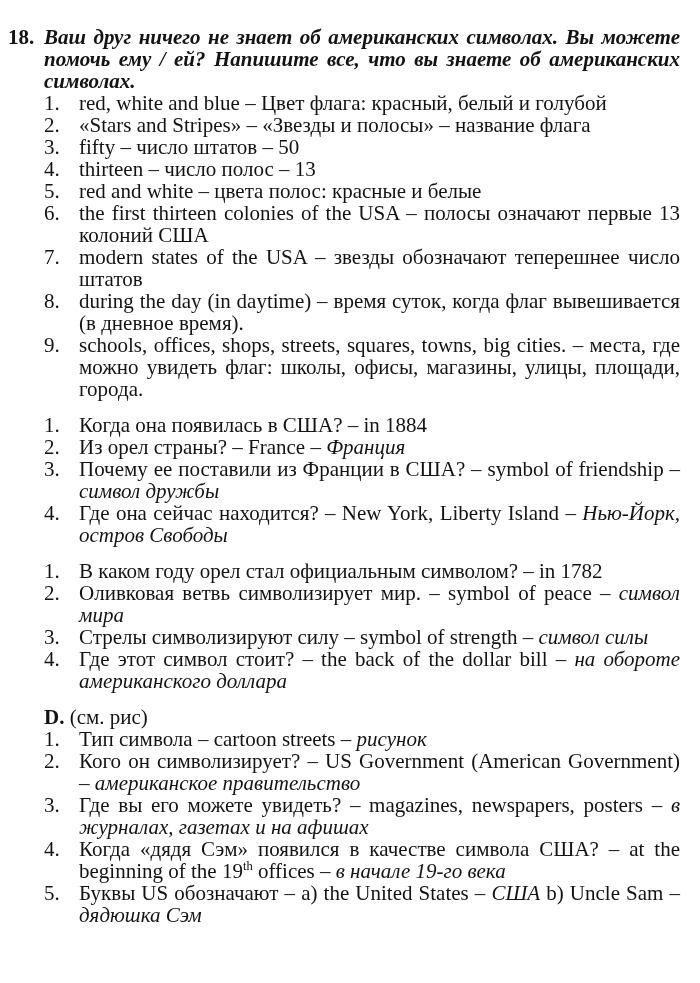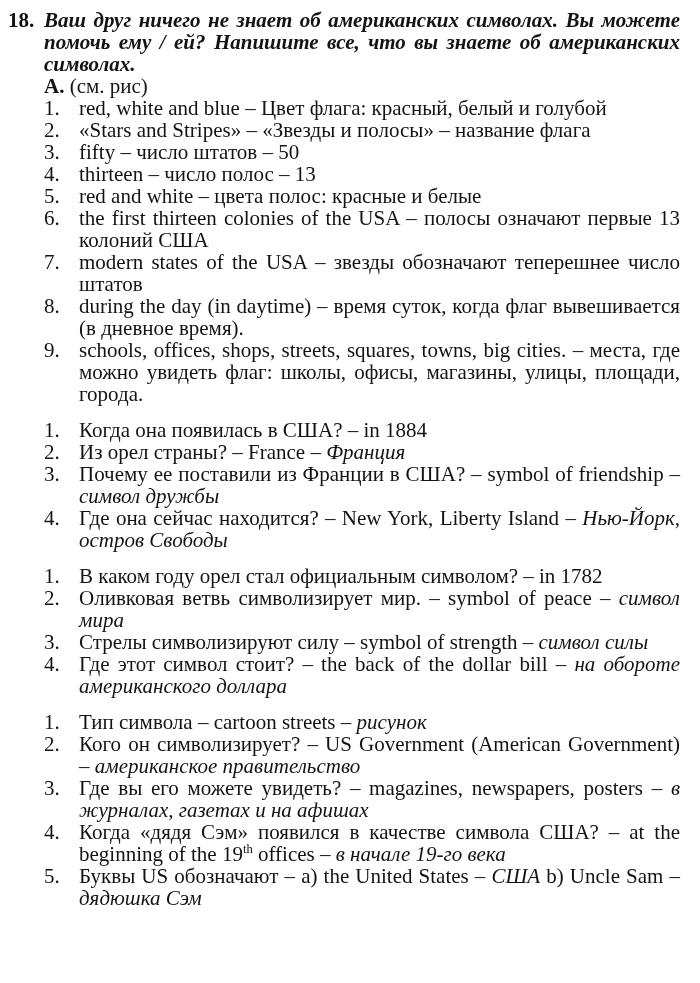--- a/index.html
+++ b/index.html
@@ -10,21 +10,21 @@
   body {
     width: 700px;
     height: 983px;
     overflow: hidden;
     font-family: "Liberation Serif", "DejaVu Serif", serif;
     color: #131313;
     font-size: 21px;
     line-height: 22px;
   }
   .page {
-    padding: 9px 20px 0 8px;
+    padding: 26px 20px 0 8px;
   }
   
   .ex-head {
     display: flex;
     margin: 0;
     font-weight: bold;
   }
   .ex-num {
     flex: 0 0 36px;
     width: 36px;
@@ -63,21 +63,20 @@
 </head>
 <body>
 
 <main class="page">
   <p class="ex-head">
     <span class="ex-num">18.</span>
     <span class="ex-prompt">Ваш друг ничего не знает об американских символах. Вы можете помочь ему / ей? Напишите все, что вы знаете об американских символах.</span>
   </p>
   <div>
       <section class="section">
-        <p class="sec-head"><span class="sec-letter">A.</span><span class="sec-note"> (см. рис)</span></p>
         <div class="item-list">
           <div class="item">
             <span class="item-num">1.</span>
             <span class="item-text"><span>red, white and blue – Цвет флага: красный, белый и голубой</span></span>
           </div>
           <div class="item">
             <span class="item-num">2.</span>
             <span class="item-text"><span>«Stars and Stripes» – «Звезды и полосы» – название флага</span></span>
           </div>
           <div class="item">
@@ -144,20 +143,21 @@
             <span class="item-num">3.</span>
             <span class="item-text"><span>Стрелы символизируют силу – symbol of strength – </span><i>символ силы</i></span>
           </div>
           <div class="item">
             <span class="item-num">4.</span>
             <span class="item-text"><span>Где этот символ стоит? – the back of the dollar bill – </span><i>на обороте американского доллара</i></span>
           </div>
         </div>
       </section>
       <section class="section">
+        <p class="sec-head"><span class="sec-letter">D.</span><span class="sec-note"> (см. рис)</span></p>
         <div class="item-list">
           <div class="item">
             <span class="item-num">1.</span>
             <span class="item-text"><span>Тип символа – cartoon streets – </span><i>рисунок</i></span>
           </div>
           <div class="item">
             <span class="item-num">2.</span>
             <span class="item-text"><span>Кого он символизирует? – US Government (American Government) – </span><i>американское правительство</i></span>
           </div>
           <div class="item">

